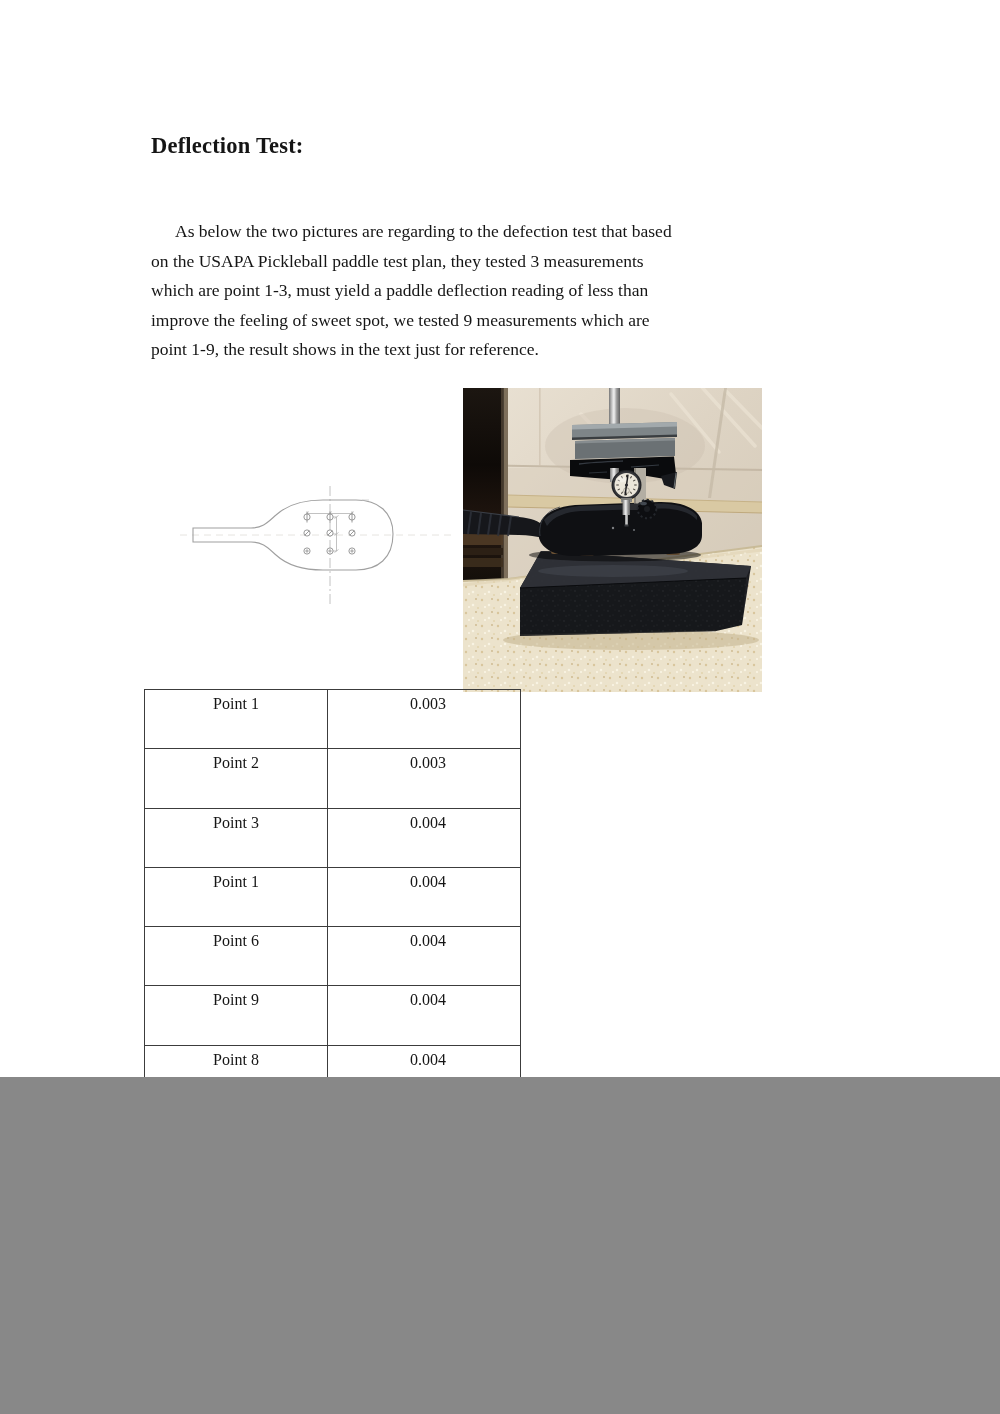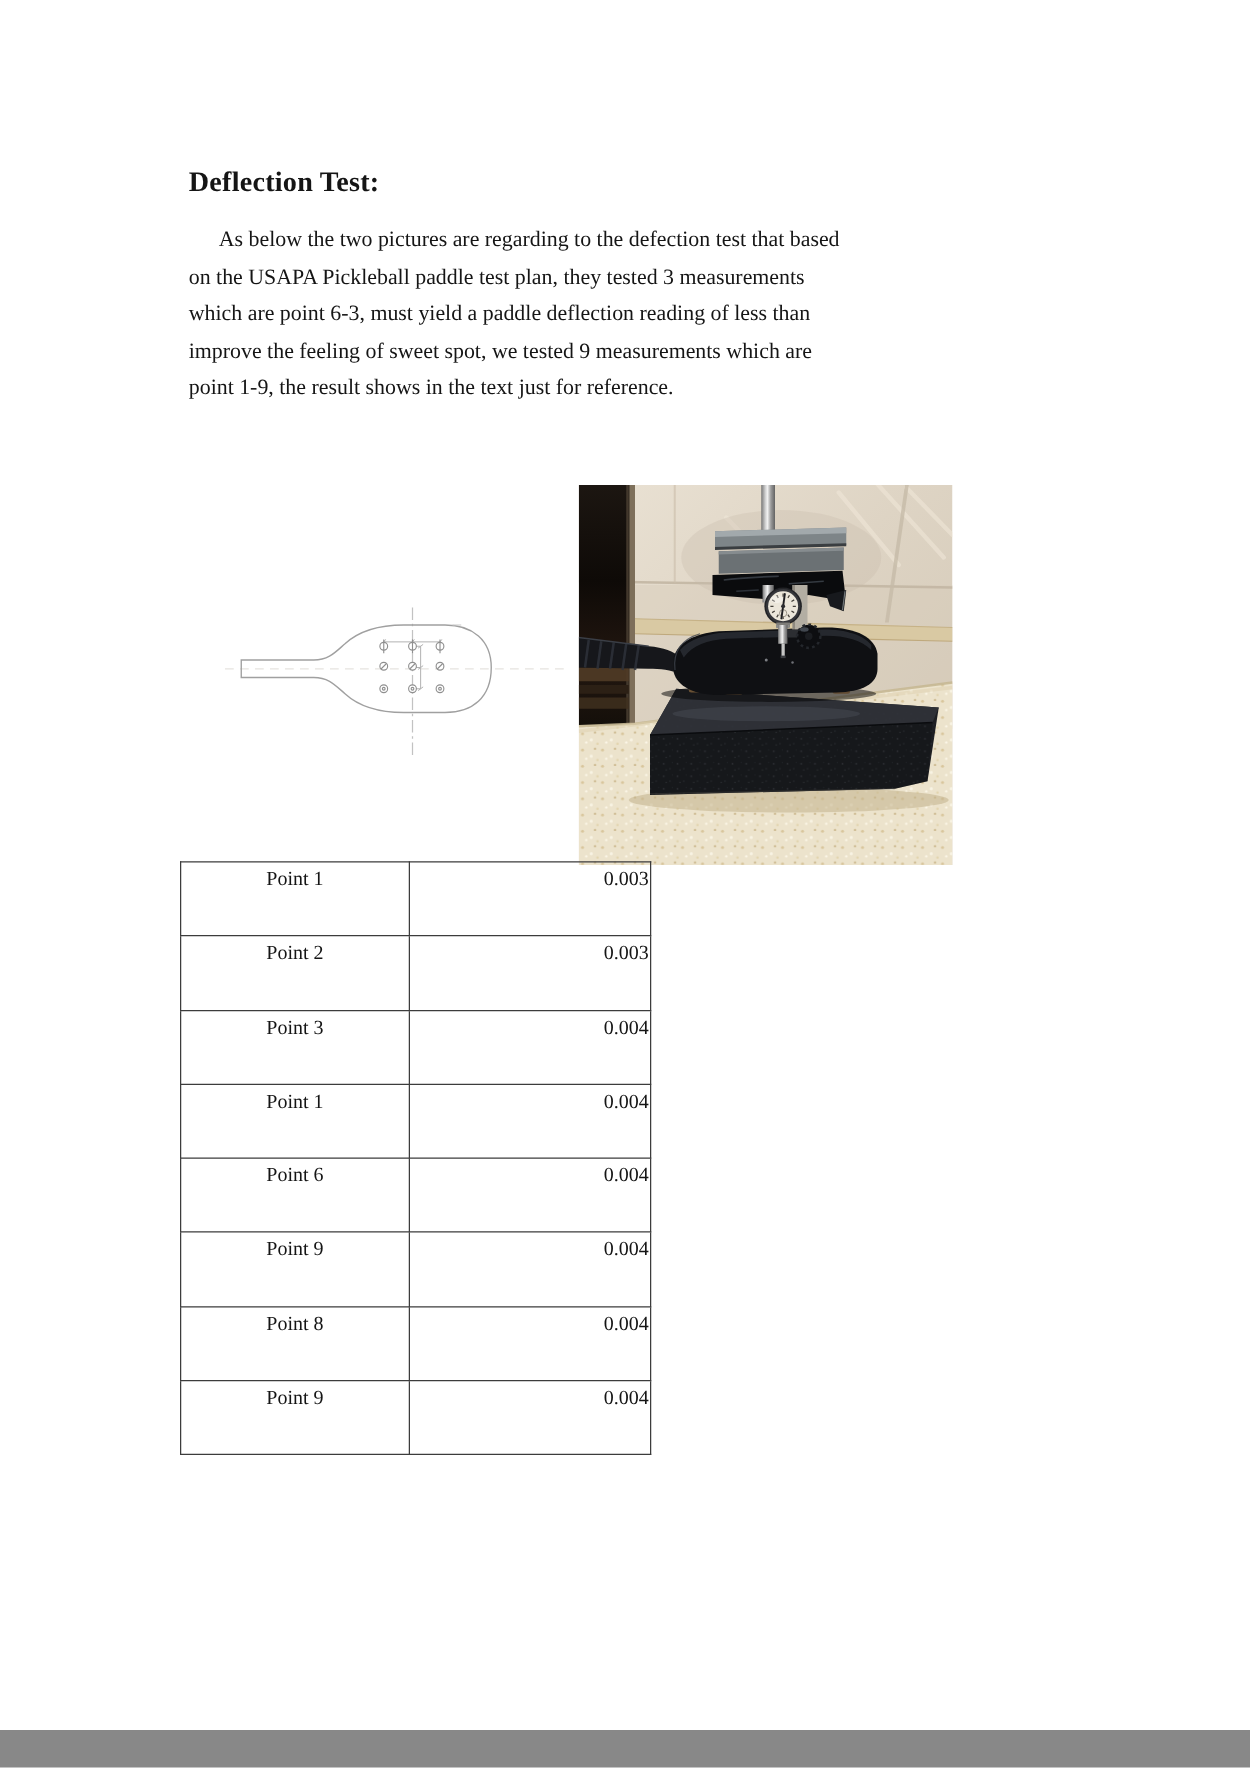--- a/index.html
+++ b/index.html
@@ -1,51 +1,51 @@
 <!DOCTYPE html>
 <html><head>
 <meta charset="utf-8">
 <style>
   html,body{margin:0;padding:0;background:#888;}
   .page{
-    position:relative;width:1000px;height:1384px;margin:0 auto;background:#ffffff;
+    position:relative;width:1000px;height:1077px;margin:0 auto;background:#ffffff;
     font-family:"Liberation Serif","DejaVu Serif",serif;color:#151515;overflow:hidden;
   }
   .heading{
     position:absolute;left:151px;top:133px;margin:0;
     font-size:22.5px;font-weight:bold;letter-spacing:.2px;
   }
   .para{position:absolute;left:151px;top:177px;width:640px;font-size:17.5px;}
   .para .pline{height:29.5px;line-height:29.5px;white-space:nowrap;}
-  .para .indent{text-indent:24px;}
+  .para .indent{text-indent:24px;margin-top:40px;}
   .fig{position:absolute;}
   .fig-drawing{left:155px;top:388px;width:300px;height:304px;}
   .fig-photo{left:463px;top:388px;width:299px;height:304px;}
   .fig svg{display:block;width:100%;height:100%;}
   table.results{
     position:absolute;left:144px;top:689px;width:364px;border-collapse:collapse;
     font-size:16px;table-layout:fixed;
   }
   table.results td{
     border:1px solid #3c3c3c;height:52.3px;vertical-align:top;padding-top:5px;
   }
   table.results td.c1{width:180px;text-align:center;}
-  table.results td.c2{width:182px;text-align:right;padding-left:9px;}
+  table.results td.c2{width:182px;text-align:center;padding-left:9px;}
 </style>
 </head>
 <body>
 
 <div class="page">
 
   <h1 class="heading">Deflection Test:</h1>
 
   <div class="para">
     <div class="pline indent">As below the two pictures are regarding to the defection test that based</div>
     <div class="pline">on the USAPA Pickleball paddle test plan, they tested 3 measurements</div>
-    <div class="pline">which are point 6-3, must yield a paddle deflection reading of less than</div>
+    <div class="pline">which are point 1-3, must yield a paddle deflection reading of less than</div>
     <div class="pline">improve the feeling of sweet spot, we tested 9 measurements which are</div>
     <div class="pline">point 1-9, the result shows in the text just for reference.</div>
   </div>
 
   <div class="fig fig-drawing">
     <svg viewBox="0 0 300 304">
 
       <line x1="25" y1="147" x2="300" y2="147" stroke="#e6e4e0" stroke-width="1" stroke-dasharray="7 5"></line>
 
       <line x1="175" y1="98" x2="175" y2="218" stroke="#c2c2c2" stroke-width="1" stroke-dasharray="10 3 2 3"></line>

